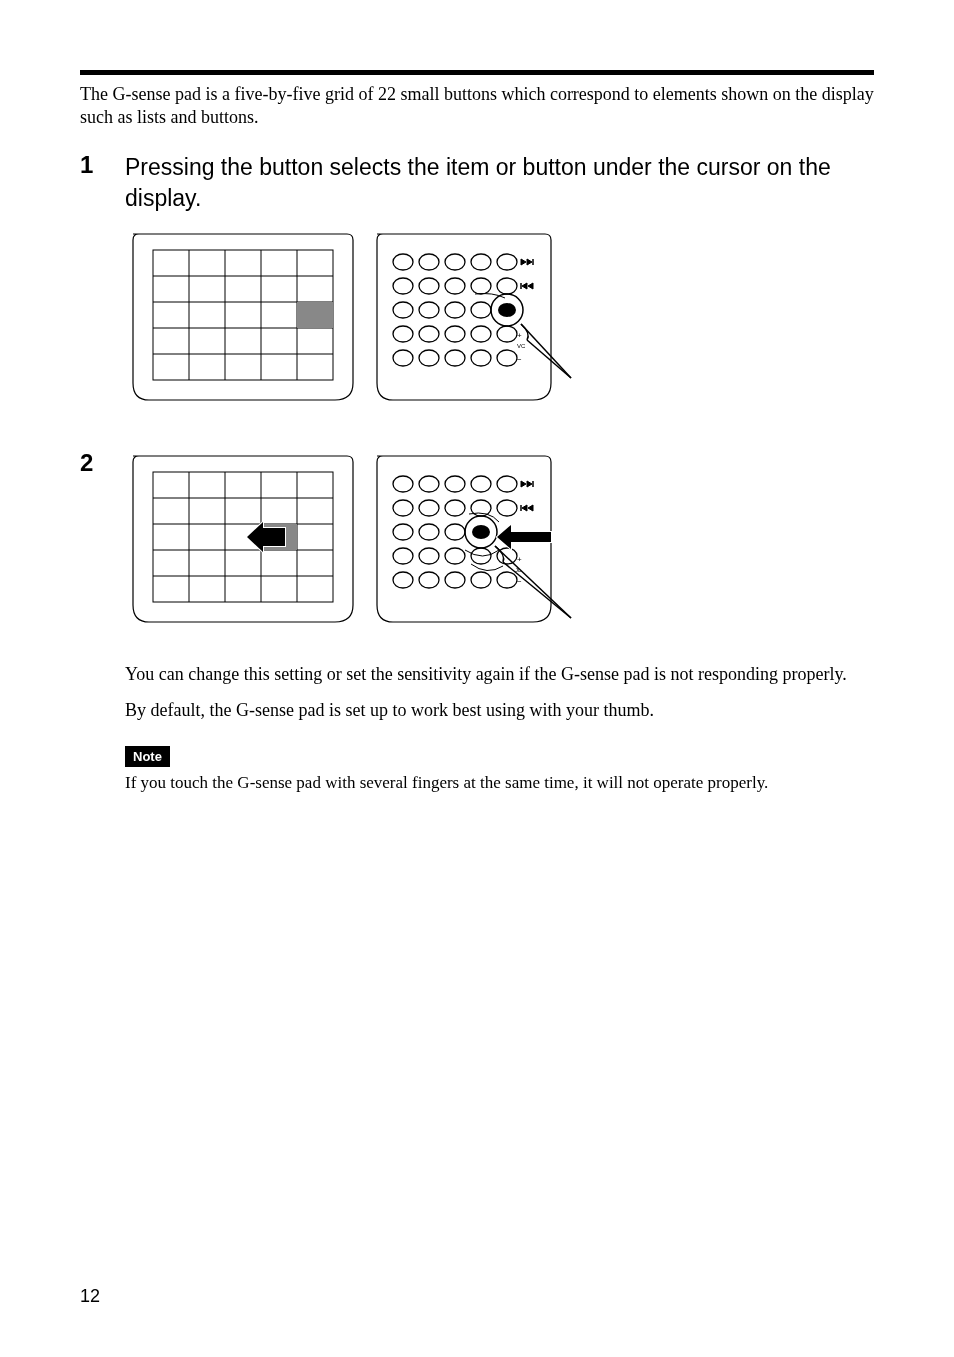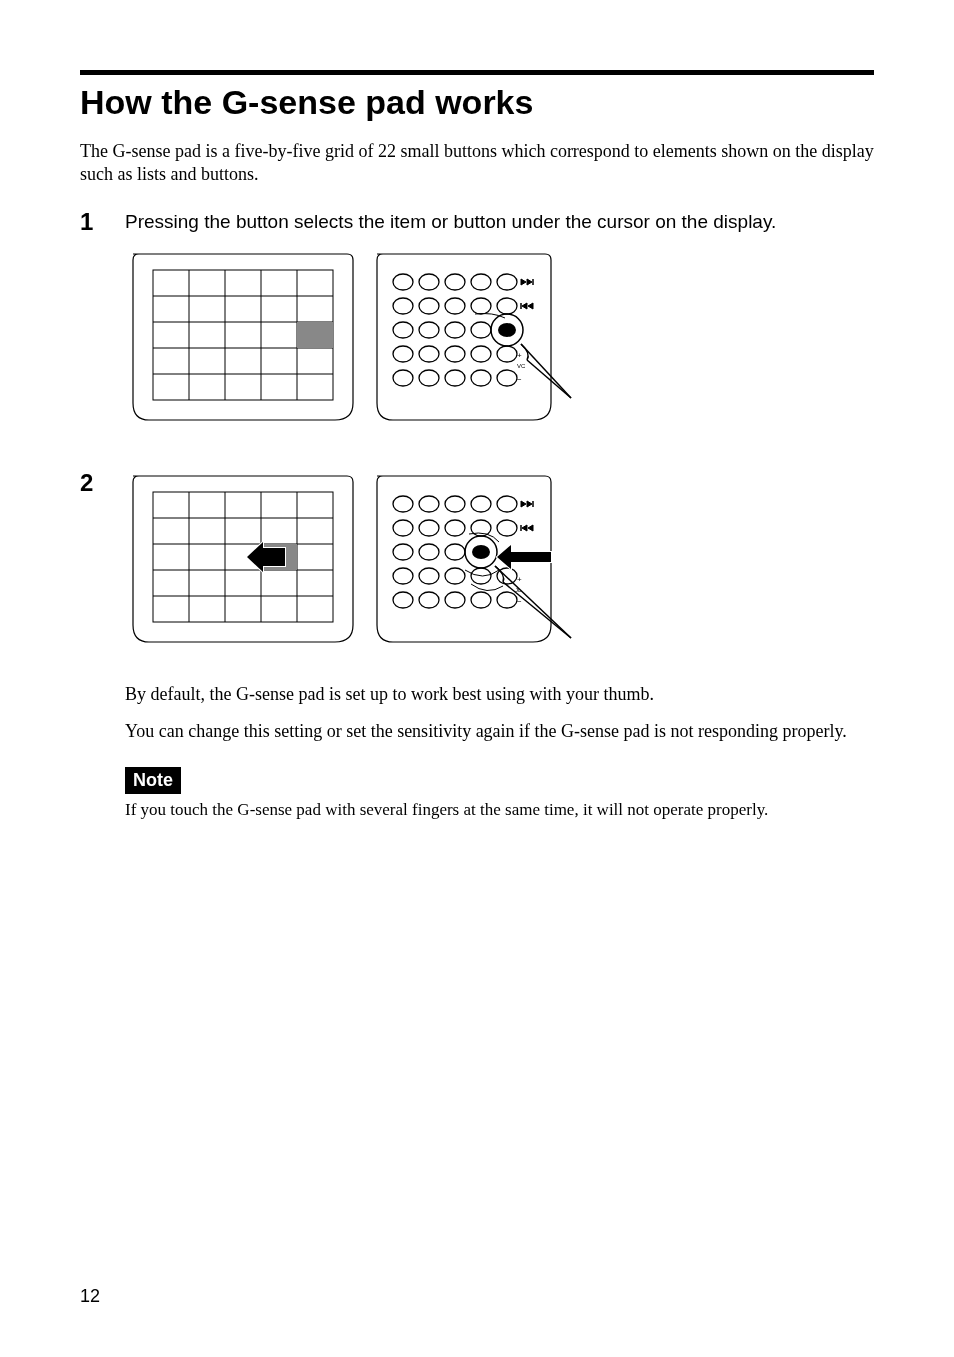--- a/index.html
+++ b/index.html
@@ -43,41 +43,41 @@
     font-size: 24px;
     width: 45px;
     flex: 0 0 45px;
     line-height: 1.1;
   }
   .step-body {
     flex: 1;
   }
   .step-text {
     font-family: Arial, Helvetica, sans-serif;
-    font-size: 19px;
+    font-size: 23px;
     line-height: 1.35;
     margin: 0 0 14px 0;
   }
   .step-note {
     font-size: 18px;
     line-height: 1.35;
     margin: 12px 0 0 0;
   }
   .illus {
     display: flex;
     align-items: flex-start;
     gap: 16px;
   }
   .note-label {
     display: inline-block;
     background: #000;
     color: #fff;
     font-family: Arial, Helvetica, sans-serif;
     font-weight: 700;
-    font-size: 18px;
+    font-size: 13px;
     padding: 3px 8px;
     margin-top: 24px;
   }
   .note-text {
     font-size: 17px;
     margin: 6px 0 0 0;
   }
   .page-number {
     position: absolute;
     left: 80px;
@@ -86,21 +86,20 @@
     font-size: 18px;
   }
 </style>
 </head>
 <body>
 
 <div class="page">
 
   <div class="rule"></div>
 
-  <h1 class="title">How the G-sense pad works</h1>
 
   <p class="intro">The G-sense pad is a five-by-five grid of 22 small buttons which correspond to elements shown on the display such as lists and buttons.</p>
 
   <div class="step">
     <div class="step-num">1</div>
     <div class="step-body">
       <p class="step-text">Pressing the button selects the item or button under the cursor on the display.</p>
 
       <div class="illus">
 
@@ -272,22 +271,22 @@
           <text x="146" y="134" font-size="8" font-family="Arial">−</text>
 
           <g stroke="#000" fill="none" stroke-width="1.5">
             <line x1="124" y1="96" x2="200" y2="168"></line>
             <line x1="132" y1="112" x2="200" y2="168"></line>
             <path d="M124 96 Q135 105 132 112"></path>
           </g>
         </svg>
       </div>
 
+      <p class="step-note">You can change this setting or set the sensitivity again if the G-sense pad is not responding properly.</p>
       <p class="step-note">By default, the G-sense pad is set up to work best using with your thumb.</p>
-      <p class="step-note">You can change this setting or set the sensitivity again if the G-sense pad is not responding properly.</p>
 
       <div class="note-label">Note</div>
       <p class="note-text">If you touch the G-sense pad with several fingers at the same time, it will not operate properly.</p>
     </div>
   </div>
 
   <div class="page-number">12</div>
 </div>
 
 </body></html>

